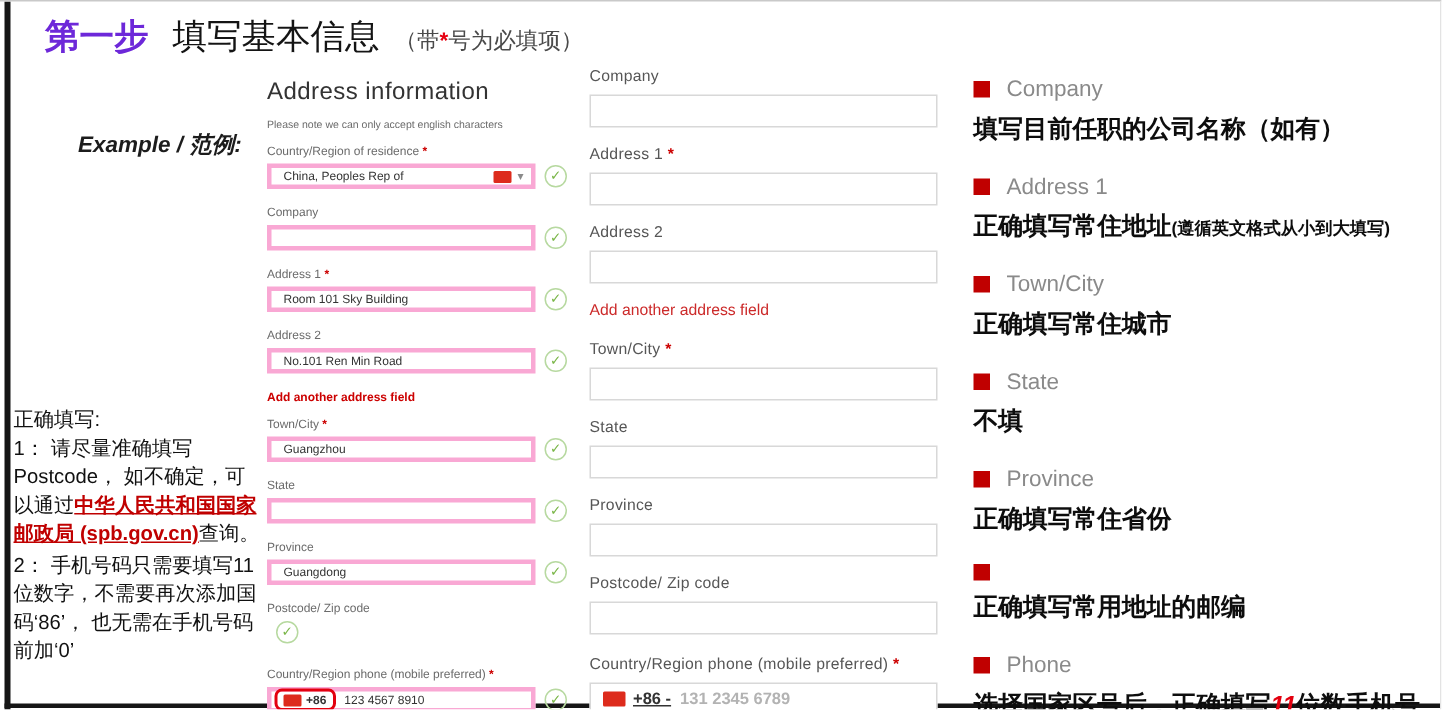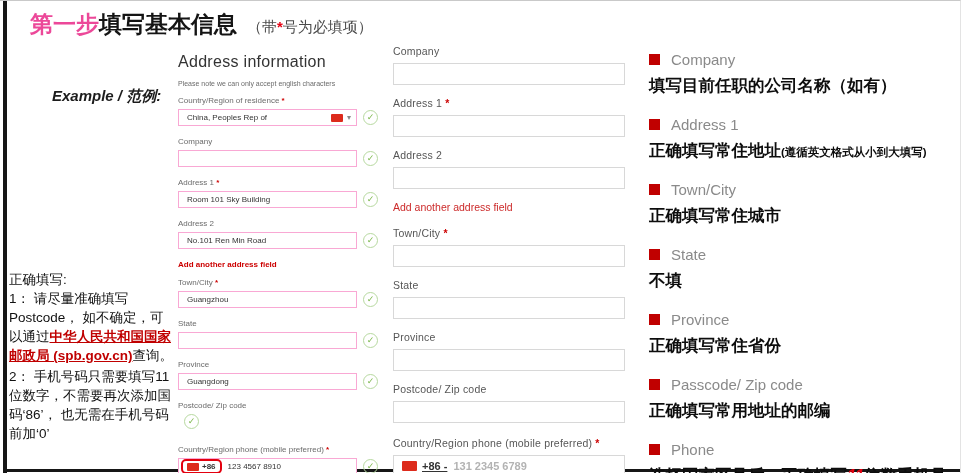--- a/index.html
+++ b/index.html
@@ -5,41 +5,41 @@
   * { margin:0; padding:0; box-sizing:border-box; }
   html,body { background:#fff; }
   body { font-family:"Liberation Sans", sans-serif; }
   .page { position:relative; width:961px; height:473px; background:#fff; overflow:hidden;
           border-top:1px solid #c9c9c9; border-right:1px solid #e3e3e3; }
   .edge-left { position:absolute; left:3px; top:0; width:4px; height:473px; background:#161616; }
   .edge-bottom { position:absolute; left:3px; right:0; bottom:1px; height:3px; background:#161616; }
 
   
   .title { position:absolute; left:30px; top:8px; white-space:nowrap; }
-  .title .step { color:#ec4899; font-size:23px; font-weight:bold; }
-  .title .main { color:#141414; font-size:23px; font-weight:bold; margin-left:0; }
+  .title .step { color:#6d28d9; font-size:23px; font-weight:bold; }
+  .title .main { color:#141414; font-size:23px; font-weight:normal; margin-left:16px; }
   .title .note { color:#4a4a4a; font-size:15px; margin-left:10px; }
   .title .note .star { color:#e60012; font-weight:bold; }
 
   
   .example-caption { position:absolute; left:52px; top:86px; font-size:15px; font-style:italic;
                      font-weight:bold; color:#1c1c1c; }
   .tips { position:absolute; left:9px; top:269px; width:164px; font-size:13.5px; line-height:19px; color:#111; }
   .tips .tip2 { margin-top:2px; }
   .tips a.spb-link { color:#c00000; font-weight:bold; text-decoration:underline; cursor:pointer; }
 
   
   .ex-col { position:absolute; left:178px; top:52px; width:200px; }
   .ex-heading { font-size:16px; color:#333; margin-bottom:9px; letter-spacing:.3px; }
   .ex-note { font-size:7px; color:#6b6b6b; margin-bottom:9px; }
   .ex-col .group { margin-bottom:11px; }
   .ex-col .group.phone-gap { margin-top:16px; }
   .ex-col .flabel { font-size:8px; color:#6b6b6b; margin-bottom:4px; }
   .ex-col .frow { display:flex; align-items:center; }
-  .ex-col .finput { width:181px; height:17px; border:1px solid #f9a8d4; background:#fff;
+  .ex-col .finput { width:181px; height:17px; border:3px solid #f9a8d4; background:#fff;
                     display:flex; align-items:center; padding:0 5px 0 8px; font-size:8px; color:#333; }
   .ex-col .fvalue { flex:1 1 auto; overflow:hidden; white-space:nowrap; }
   .star { color:#cc0000; font-weight:bold; }
   .flag { display:inline-block; width:12px; height:8px; background:#dd2b1c; border-radius:1px; }
   .caret { font-size:8px; color:#8a8a8a; margin-left:4px; display:none; }
   .flag-r { display:none; margin-left:4px; }
   .is-select .flag-r, .is-select .caret { display:inline-block; }
   .pref { display:none; align-items:center; margin-right:6px; }
   .is-phone .pref { display:inline-flex; }
   .pref .dial { font-size:8px; font-weight:bold; color:#333; margin-left:3px;text-align:right; }
@@ -344,21 +344,20 @@
     <div class="gterm">
             <span class="gsq"></span>
             <span class="gterm-text">Province</span>
           </div>
     <div class="gdesc"><span class="d-pre">正确填写常住省份</span><span class="d-em"></span><span class="d-post"></span><span class="d-small"></span></div>
   </div>
 
   <div class="gitem">
     <div class="gterm">
             <span class="gsq"></span>
-            <span class="gterm-text">Passcode/ Zip code</span>
           </div>
     <div class="gdesc"><span class="d-pre">正确填写常用地址的邮编</span><span class="d-em"></span><span class="d-post"></span><span class="d-small"></span></div>
   </div>
 
   <div class="gitem">
     <div class="gterm">
             <span class="gsq"></span>
             <span class="gterm-text">Phone</span>
           </div>
     <div class="gdesc"><span class="d-pre">选择国家区号后，正确填写</span><span class="d-em">11</span><span class="d-post">位数手机号码</span><span class="d-small"></span></div>

